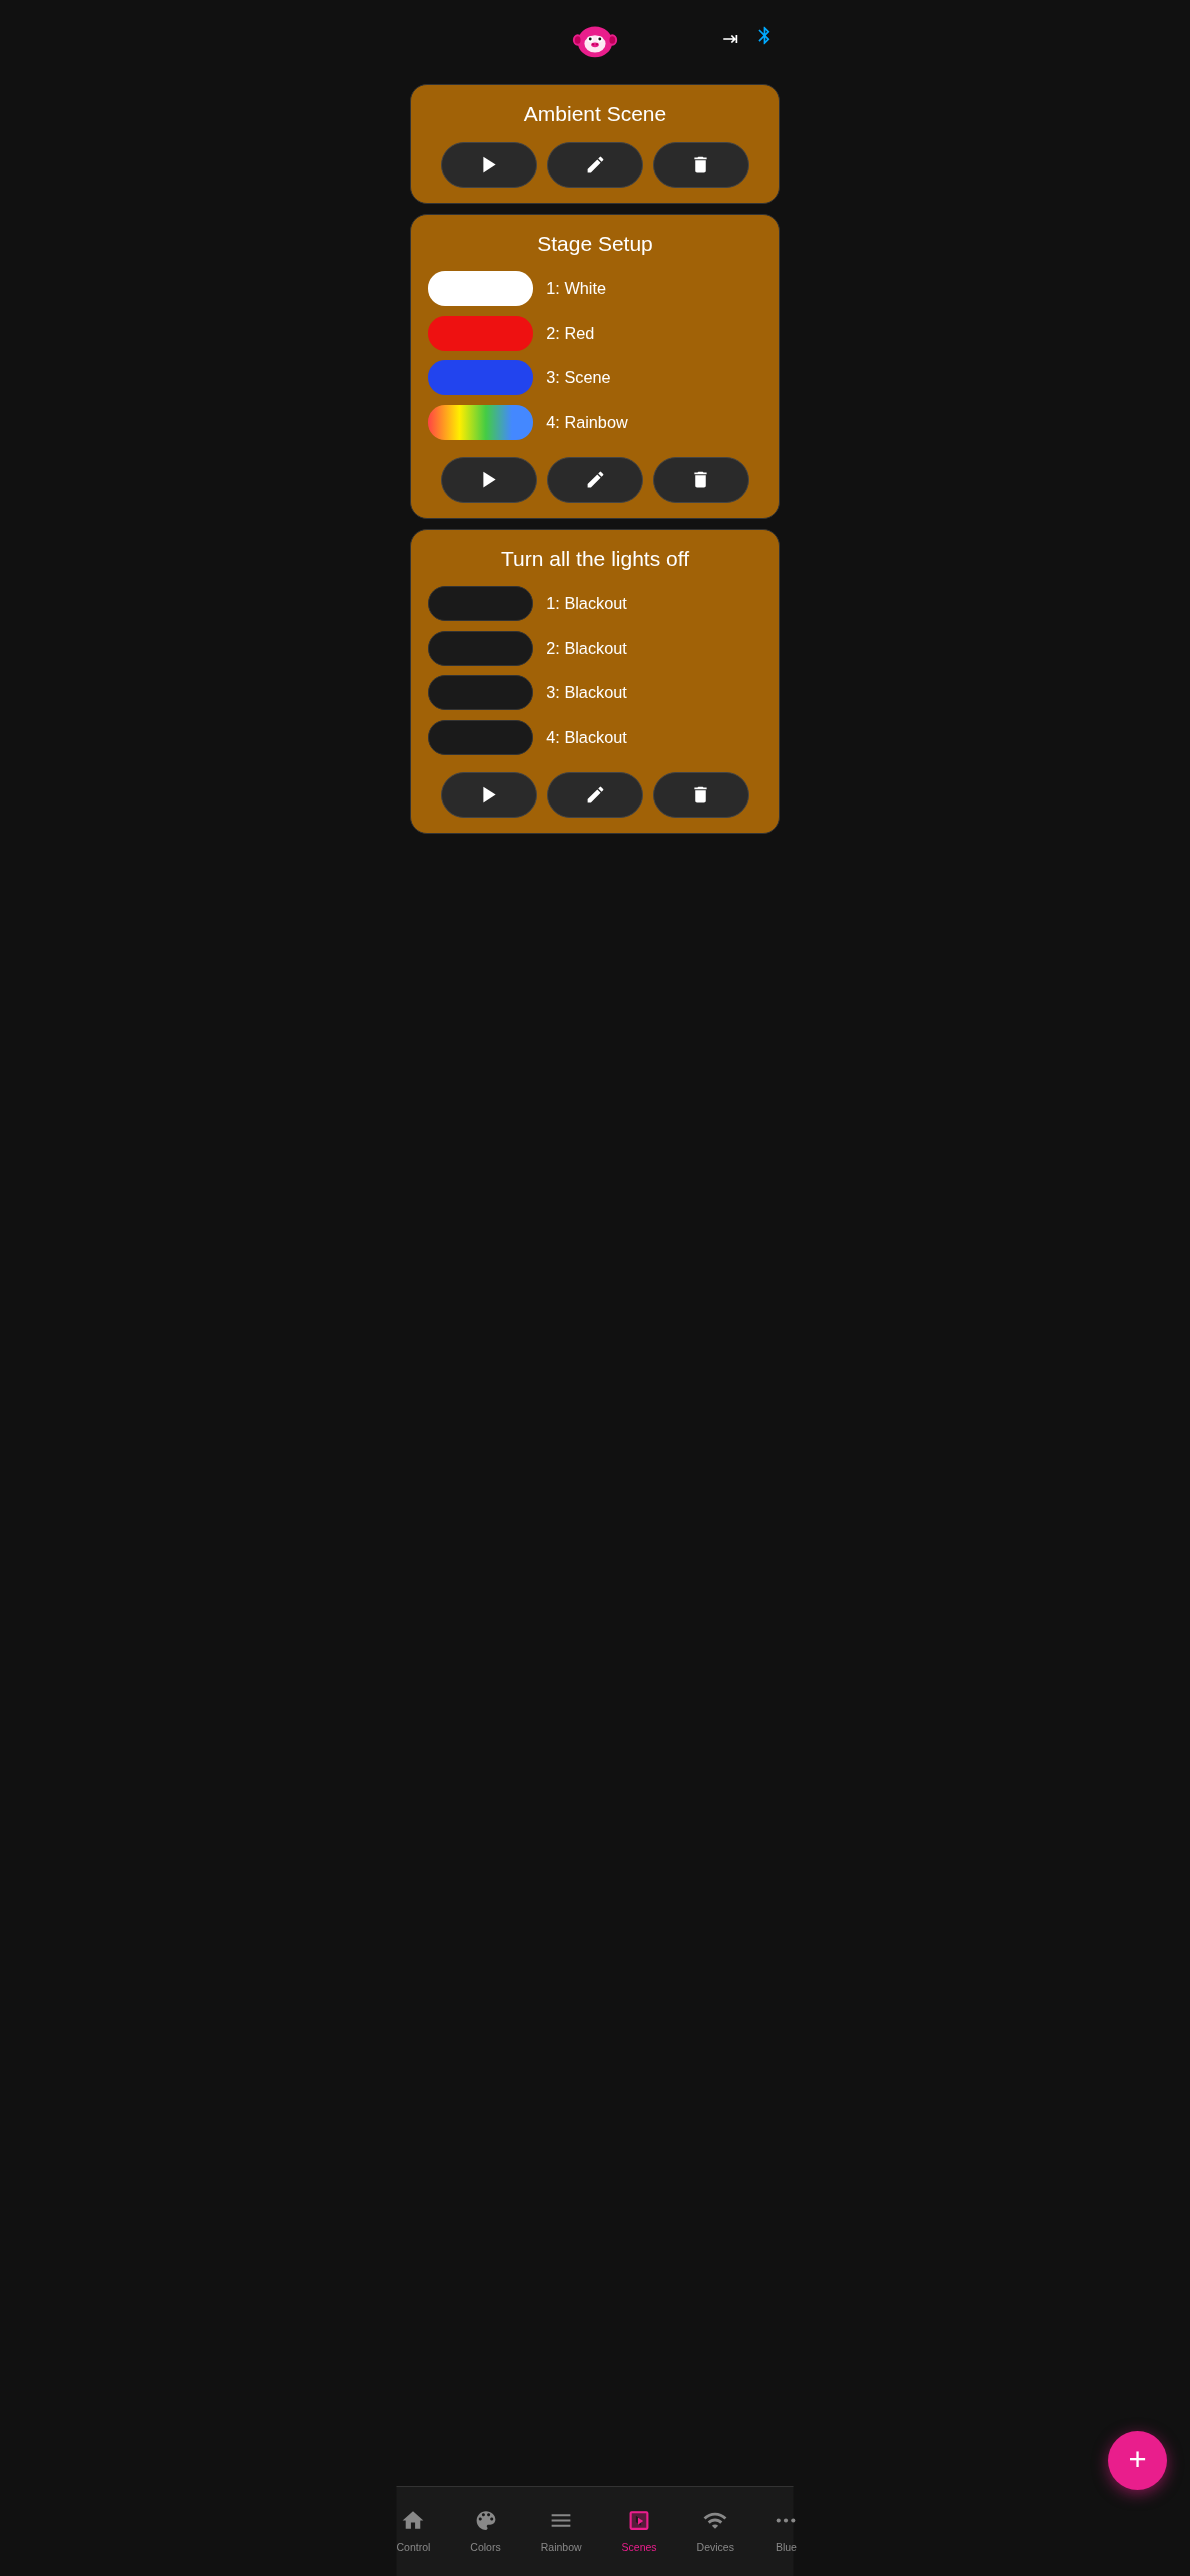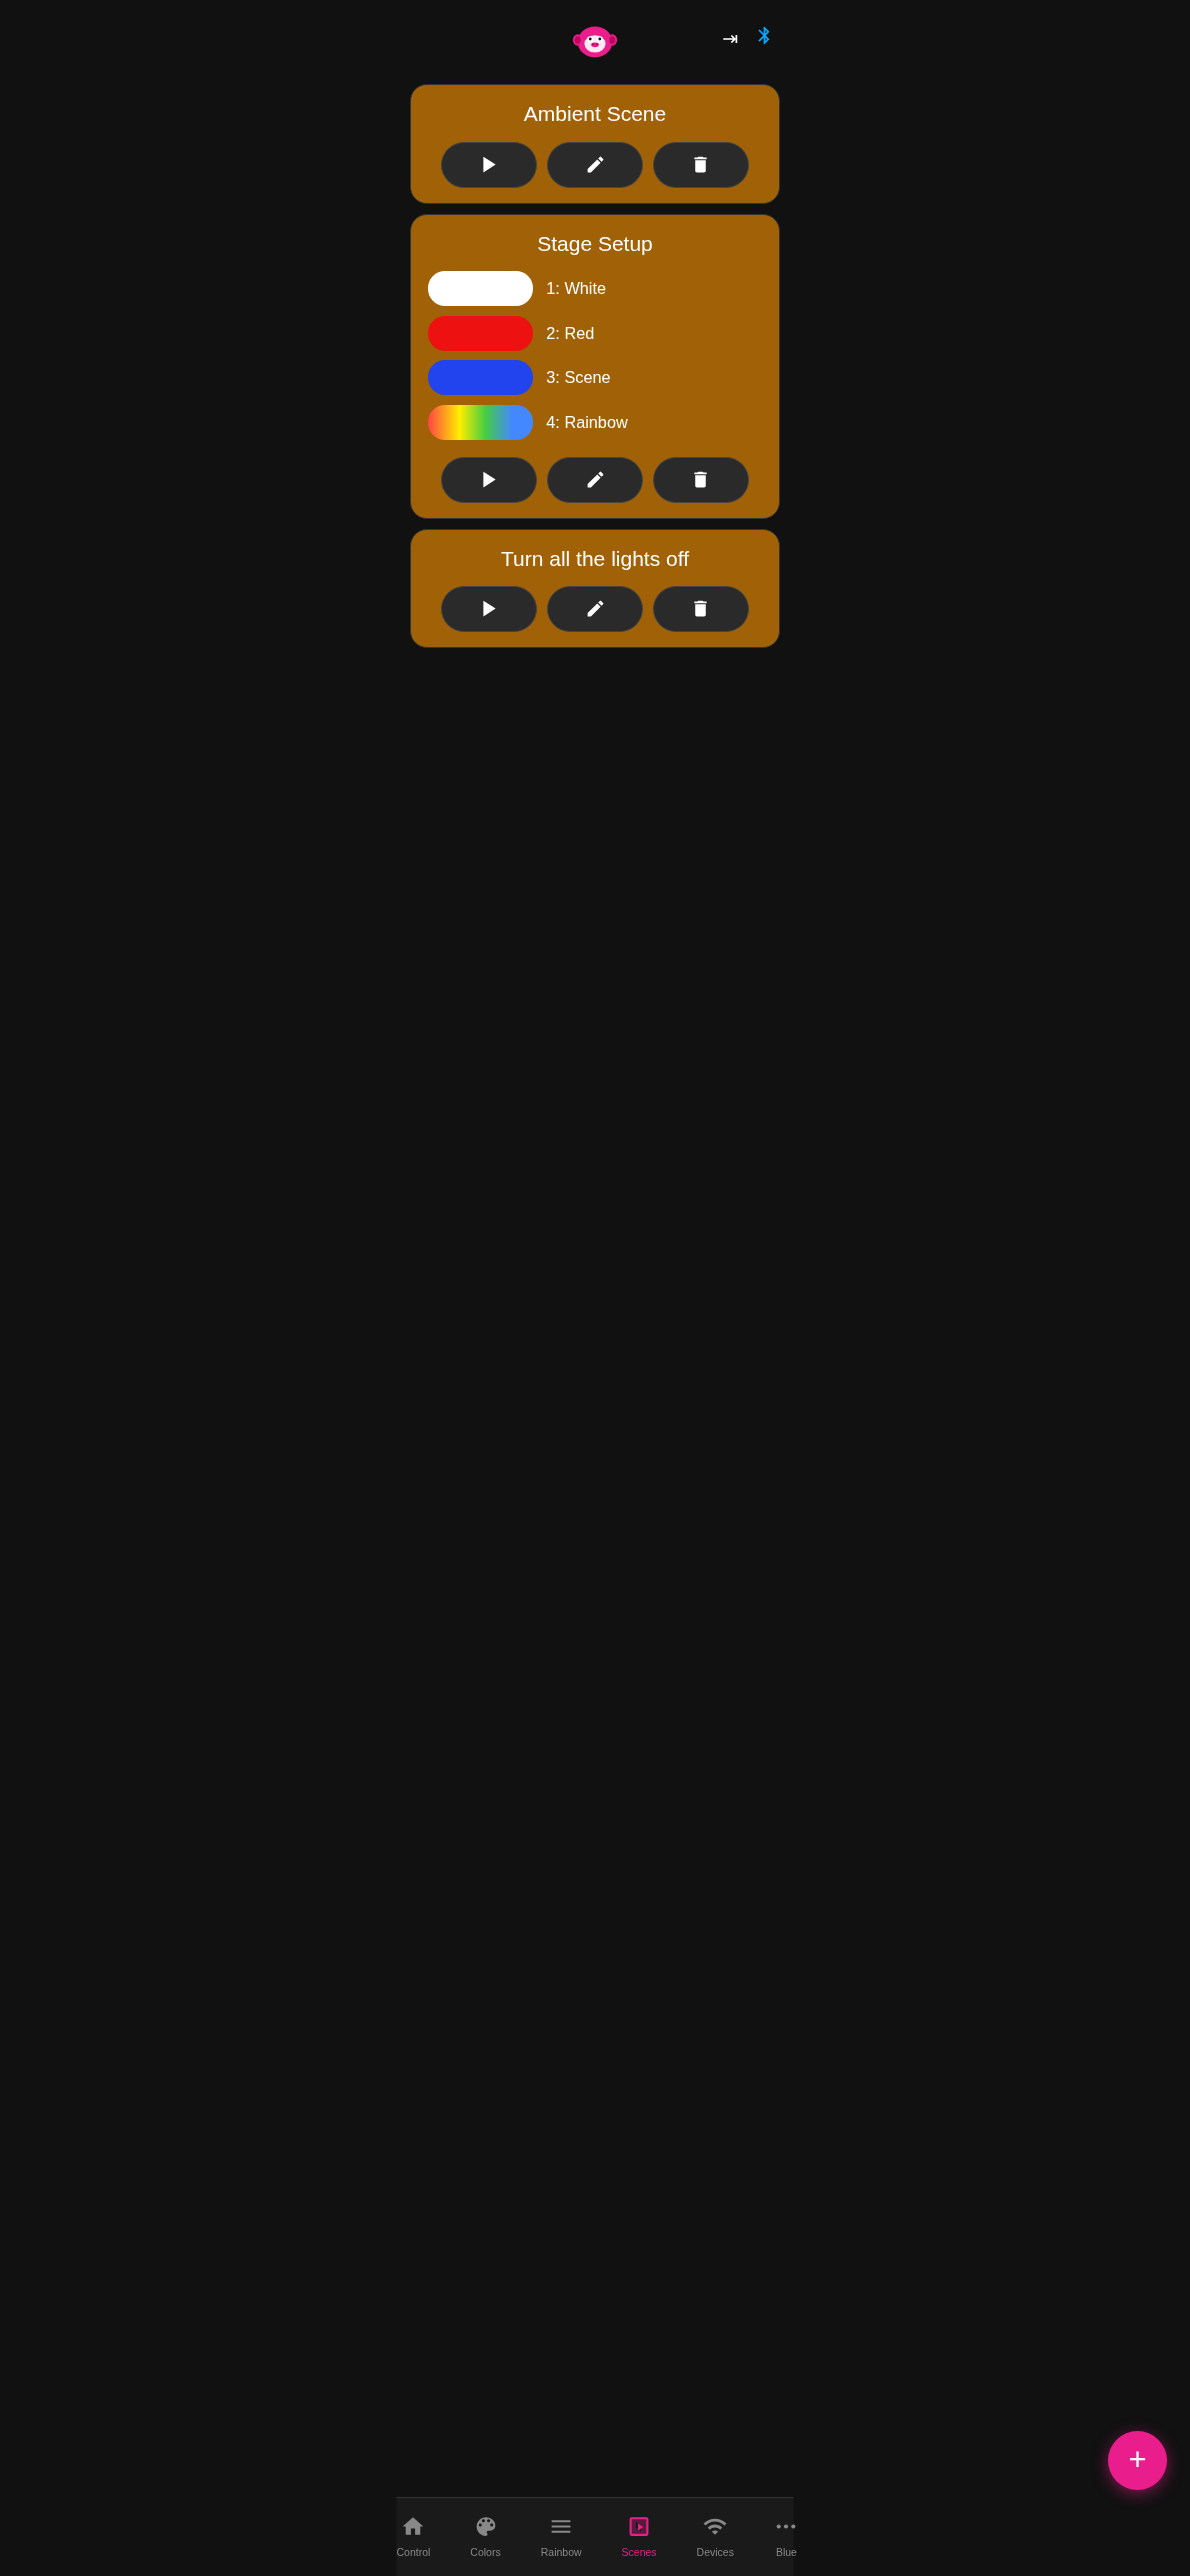--- a/index.html
+++ b/index.html
@@ -160,21 +160,21 @@
     .bottom-nav {
       position: fixed;
       bottom: 0;
       left: 50%;
       transform: translateX(-50%);
       width: 397px;
       background: #1a1a1a;
       border-top: 1px solid #333;
       display: flex;
       align-items: stretch;
-      height: 79px;
+      height: 90px;
       padding-bottom: 9.6px;
       gap: 40px;
     }
 
     .nav-item {
       flex: 1;
       display: flex;
       flex-direction: column;
       align-items: center;
       justify-content: center;
@@ -298,20 +298,38 @@
       <button class="action-btn" title="Delete">
         <svg viewBox="0 0 24 24" fill="#fff">
             <path d="M6 19c0 1.1.9 2 2 2h8c1.1 0 2-.9 2-2V7H6v12zM19 4h-3.5l-1-1h-5l-1 1H5v2h14V4z"></path>
           </svg>
       </button>
     </div>
   </div>
 
   <div class="scene-card">
     <div class="scene-title">Turn all the lights off</div>
+    <div class="color-list">
+      <div class="color-row">
+        <div class="color-swatch" style="background:#1a1a1a; border:1px solid #333;"></div>
+        <span class="color-label">1: Blackout</span>
+      </div>
+      <div class="color-row">
+        <div class="color-swatch" style="background:#1a1a1a; border:1px solid #333;"></div>
+        <span class="color-label">2: Blackout</span>
+      </div>
+      <div class="color-row">
+        <div class="color-swatch" style="background:#1a1a1a; border:1px solid #333;"></div>
+        <span class="color-label">3: Blackout</span>
+      </div>
+      <div class="color-row">
+        <div class="color-swatch" style="background:#1a1a1a; border:1px solid #333;"></div>
+        <span class="color-label">4: Blackout</span>
+      </div>
+    </div>
     <div class="action-buttons">
       <button class="action-btn" title="Play">
         <svg viewBox="0 0 24 24" fill="#fff">
             <polygon points="5,3 19,12 5,21"></polygon>
           </svg>
       </button>
       <button class="action-btn" title="Edit">
         <svg viewBox="0 0 24 24" fill="#fff">
             <path d="M3 17.25V21h3.75L17.81 9.94l-3.75-3.75L3 17.25zM20.71 7.04a1 1 0 000-1.41l-2.34-2.34a1 1 0 00-1.41 0l-1.83 1.83 3.75 3.75 1.83-1.83z"></path>
           </svg>

